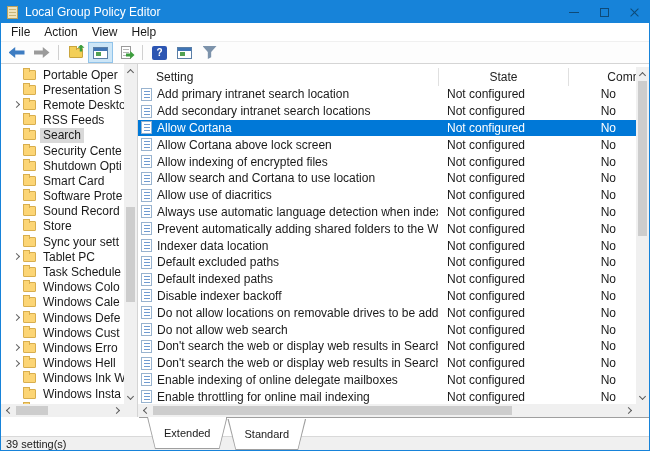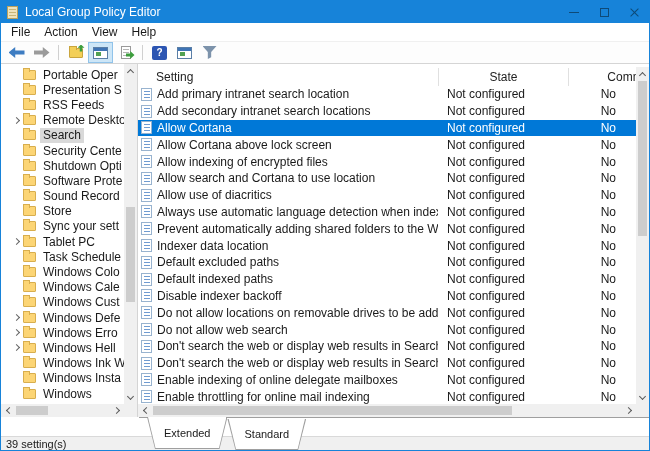--- a/index.html
+++ b/index.html
@@ -186,45 +186,50 @@
             <span class="exp-slot"></span>
             <span class="folder"></span>
             <span class="tree-label">Portable Oper</span>
           </div>
           <div class="tree-row">
             <span class="exp-slot"></span>
             <span class="folder"></span>
             <span class="tree-label">Presentation S</span>
           </div>
           <div class="tree-row">
-            <span class="exp-slot"></span>
-            <span class="folder"></span>
-            <span class="tree-label">RSS Feeds</span>
-          </div>
-          <div class="tree-row">
             <span class="exp-slot">
               <span class="chev-r"></span>
             </span>
             <span class="folder"></span>
             <span class="tree-label">Remote Deskto</span>
           </div>
+          <div class="tree-row">
+            <span class="exp-slot"></span>
+            <span class="folder"></span>
+            <span class="tree-label">RSS Feeds</span>
+          </div>
           <div class="tree-row selected">
             <span class="exp-slot"></span>
             <span class="folder"></span>
             <span class="tree-label">Search</span>
           </div>
           <div class="tree-row">
             <span class="exp-slot"></span>
             <span class="folder"></span>
             <span class="tree-label">Security Cente</span>
           </div>
           <div class="tree-row">
             <span class="exp-slot"></span>
             <span class="folder"></span>
             <span class="tree-label">Shutdown Opti</span>
+          </div>
+          <div class="tree-row">
+            <span class="exp-slot"></span>
+            <span class="folder"></span>
+            <span class="tree-label">Smart Card</span>
           </div>
           <div class="tree-row">
             <span class="exp-slot"></span>
             <span class="folder"></span>
             <span class="tree-label">Software Prote</span>
           </div>
           <div class="tree-row">
             <span class="exp-slot"></span>
             <span class="folder"></span>
             <span class="tree-label">Sound Record</span>
@@ -255,30 +260,30 @@
             <span class="exp-slot"></span>
             <span class="folder"></span>
             <span class="tree-label">Windows Colo</span>
           </div>
           <div class="tree-row">
             <span class="exp-slot"></span>
             <span class="folder"></span>
             <span class="tree-label">Windows Cale</span>
           </div>
           <div class="tree-row">
-            <span class="exp-slot"></span>
-            <span class="folder"></span>
-            <span class="tree-label">Windows Cust</span>
-          </div>
-          <div class="tree-row">
             <span class="exp-slot">
               <span class="chev-r"></span>
             </span>
             <span class="folder"></span>
             <span class="tree-label">Windows Defe</span>
+          </div>
+          <div class="tree-row">
+            <span class="exp-slot"></span>
+            <span class="folder"></span>
+            <span class="tree-label">Windows Cust</span>
           </div>
           <div class="tree-row">
             <span class="exp-slot">
               <span class="chev-r"></span>
             </span>
             <span class="folder"></span>
             <span class="tree-label">Windows Erro</span>
           </div>
           <div class="tree-row">
             <span class="exp-slot">

